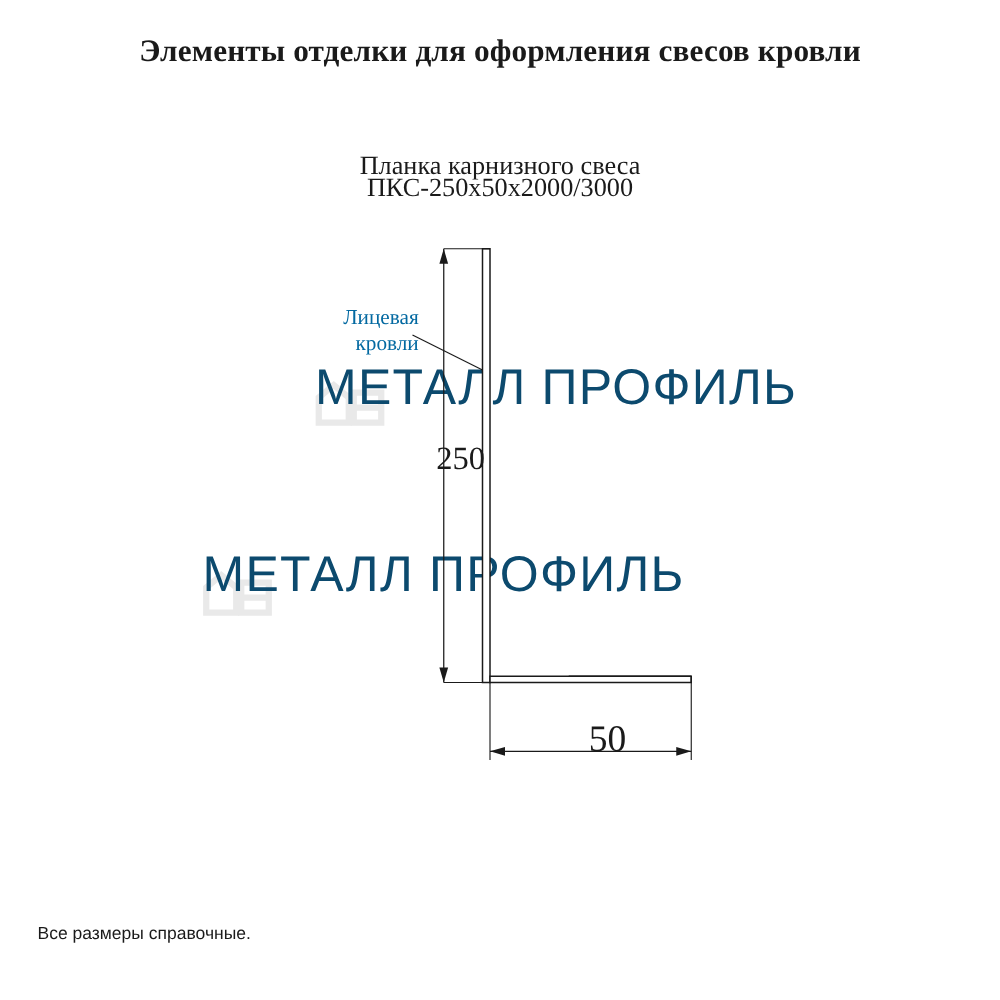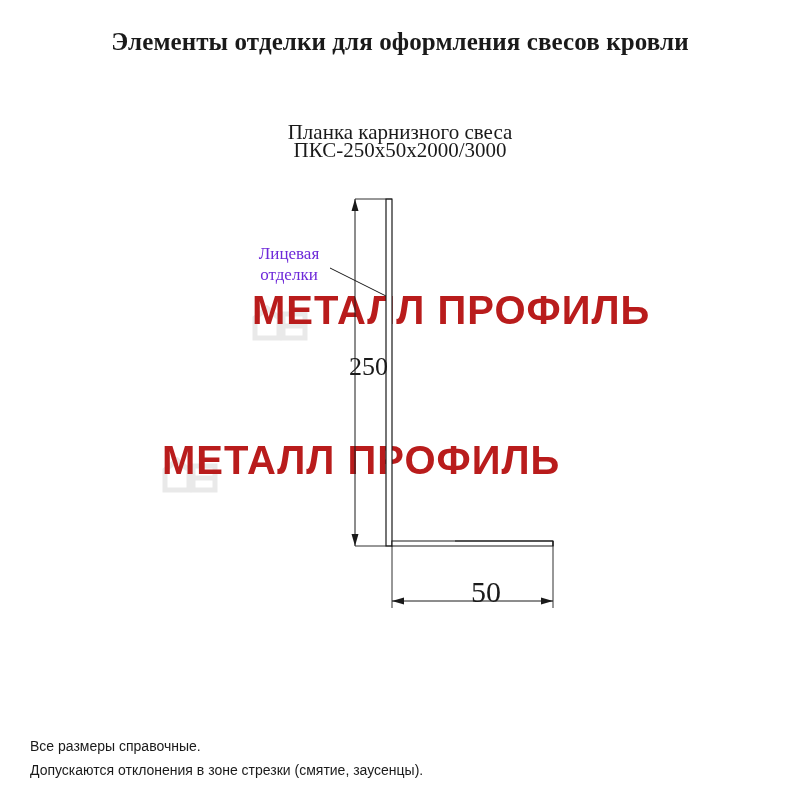--- a/index.html
+++ b/index.html
@@ -45,22 +45,22 @@
     position: absolute;
     top: 138px;
     left: 0;
     width: 800px;
     text-align: center;
     font-size: 21px;
     font-family: "Liberation Serif", serif;
   }
   .watermark {
     position: absolute;
-    color: #b91c1c;
-    font-weight: bold;
+    color: #0c4a6e;
+    font-weight: normal;
     font-family: "Liberation Sans", sans-serif;
     white-space: nowrap;
     user-select: none;
     pointer-events: none;
   }
   .wm1 {
     top: 288px;
     left: 252px;
     font-size: 40px;
     letter-spacing: 1px;
@@ -82,22 +82,22 @@
     position: absolute;
     top: 0;
     left: 0;
     width: 800px;
     height: 800px;
   }
   .lbl {
     position: absolute;
     font-family: "Liberation Serif", serif;
     font-size: 17px;
-    color: #6d28d9;
-    text-align: center;
+    color: #0369a1;
+    text-align: right;
     line-height: 1.25;
   }
   .lbl-face {
     top: 243px;
     left: 243px;
     width: 92px;
   }
   .dim-250 {
     position: absolute;
     top: 352px;
@@ -181,22 +181,21 @@
       <polygon points="392,601 404,597.5 404,604.5" fill="#1a1a1a"></polygon>
       <polygon points="553,601 541,597.5 541,604.5" fill="#1a1a1a"></polygon>
 
       <line x1="392" y1="546" x2="392" y2="608" stroke="#1a1a1a" stroke-width="0.9"></line>
       <line x1="553" y1="546" x2="553" y2="608" stroke="#1a1a1a" stroke-width="0.9"></line>
     </g>
   </svg>
 
   <div class="lbl lbl-face">
     <div>Лицевая</div>
-    <div>отделки</div>
+    <div>кровли</div>
   </div>
 
   <div class="dim-250">250</div>
   <div class="dim-50">50</div>
 
   <div class="footer footer1">Все размеры справочные.</div>
-  <div class="footer footer2">Допускаются отклонения в зоне стрезки (смятие, заусенцы).</div>
 
 </div>
 
 </body></html>

